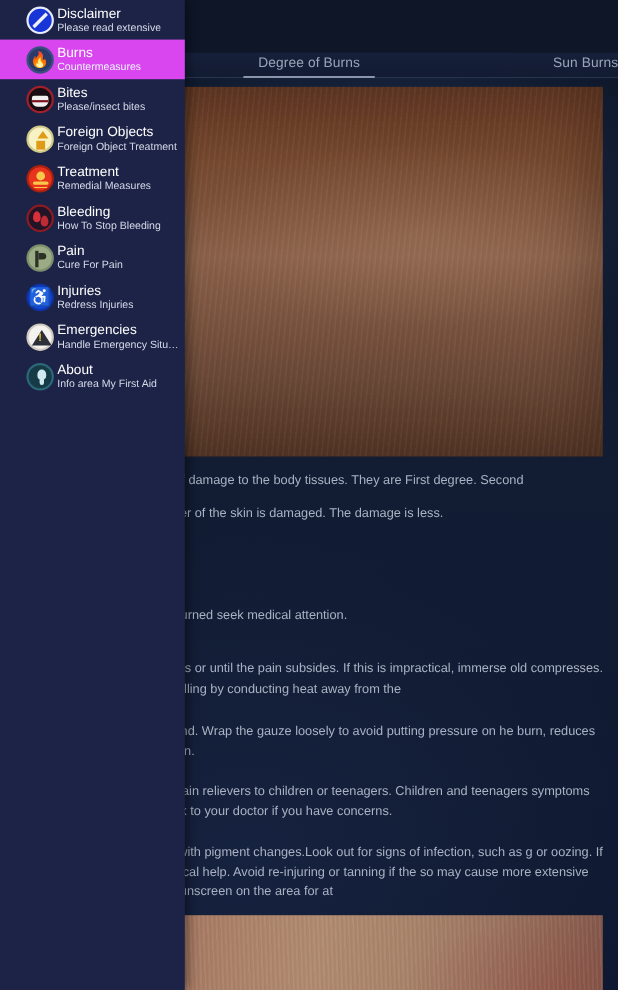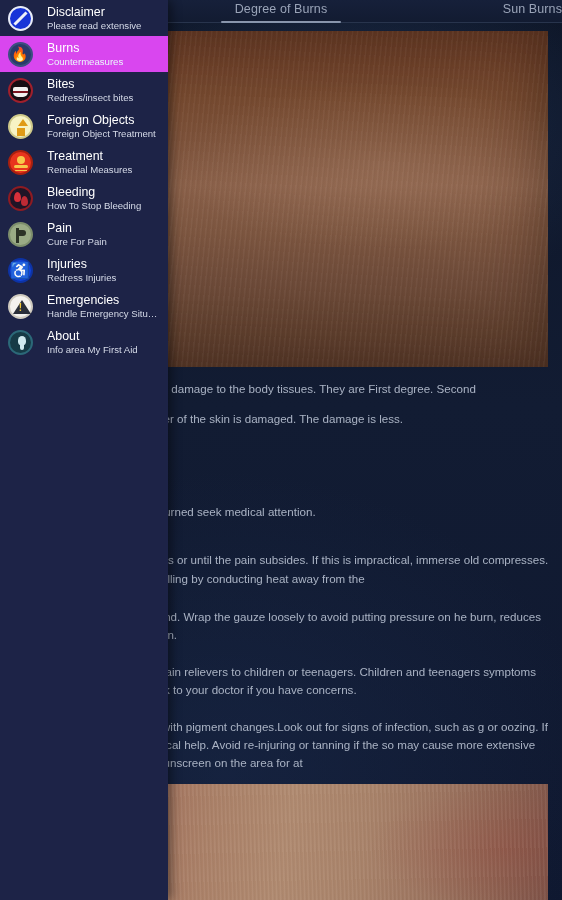--- a/index.html
+++ b/index.html
@@ -12,20 +12,21 @@
   #app { position: relative; width: 562px; height: 900px; overflow: hidden; }
 
   
   #content {
     position: absolute; inset: 0;
     background: #101a2e;
     background-image:
       radial-gradient(ellipse 420px 260px at 62% 14%, rgba(40,62,100,0.55), rgba(16,26,46,0) 70%),
       radial-gradient(ellipse 520px 420px at 40% 86%, rgba(30,48,84,0.40), rgba(16,26,46,0) 72%),
       linear-gradient(180deg, #0d1526 0%, #121c33 45%, #0f1830 100%);
+    margin-top: 48px;
   }
 
   
   #tabbar {
     position: absolute; left: 0; top: 0; width: 562px; height: 23px;
     background: linear-gradient(180deg,#16203a 0%, #121b31 100%);
   }
   #tabbar .tab {
     position: absolute; top: 0; height: 23px;
     font-size: 12.5px; color: #9aa4b8;
@@ -102,21 +103,21 @@
 
   
   #drawer {
     position: absolute; left: 0; top: 0; width: 168px; height: 900px;
     background: #1d2347;
     box-shadow: 3px 0 10px rgba(0,0,0,0.45);
     z-index: 20;
   }
   .nav-item {
     position: relative; display: flex; align-items: center;
-    height: 36px; padding-left: 8px; gap: 14px;
+    height: 36px; padding-left: 24px; gap: 3px;
   }
   .nav-item.active { background: #d946ef; }
   .nav-text { display: flex; flex-direction: column; justify-content: center; min-width: 0; }
   .nav-title {
     font-size: 12.4px; color: #ffffff; line-height: 14px;
     white-space: nowrap; overflow: hidden; text-overflow: ellipsis;
   }
   .nav-sub {
     font-size: 9.6px; color: #d5dae8; line-height: 12px; margin-top: 1px;
     white-space: nowrap; overflow: hidden; text-overflow: ellipsis; max-width: 120px;
@@ -224,21 +225,21 @@
       <span class="nav-text">
         <span class="nav-title">Burns</span>
         <span class="nav-sub">Countermeasures</span>
       </span>
     </div>
 
     <div class="nav-item">
       <span class="icon ic-bites"></span>
       <span class="nav-text">
         <span class="nav-title">Bites</span>
-        <span class="nav-sub">Redress/insect bites</span>
+        <span class="nav-sub">Please/insect bites</span>
       </span>
     </div>
 
     <div class="nav-item">
       <span class="icon ic-foreign"></span>
       <span class="nav-text">
         <span class="nav-title">Foreign Objects</span>
         <span class="nav-sub">Foreign Object Treatment</span>
       </span>
     </div>

